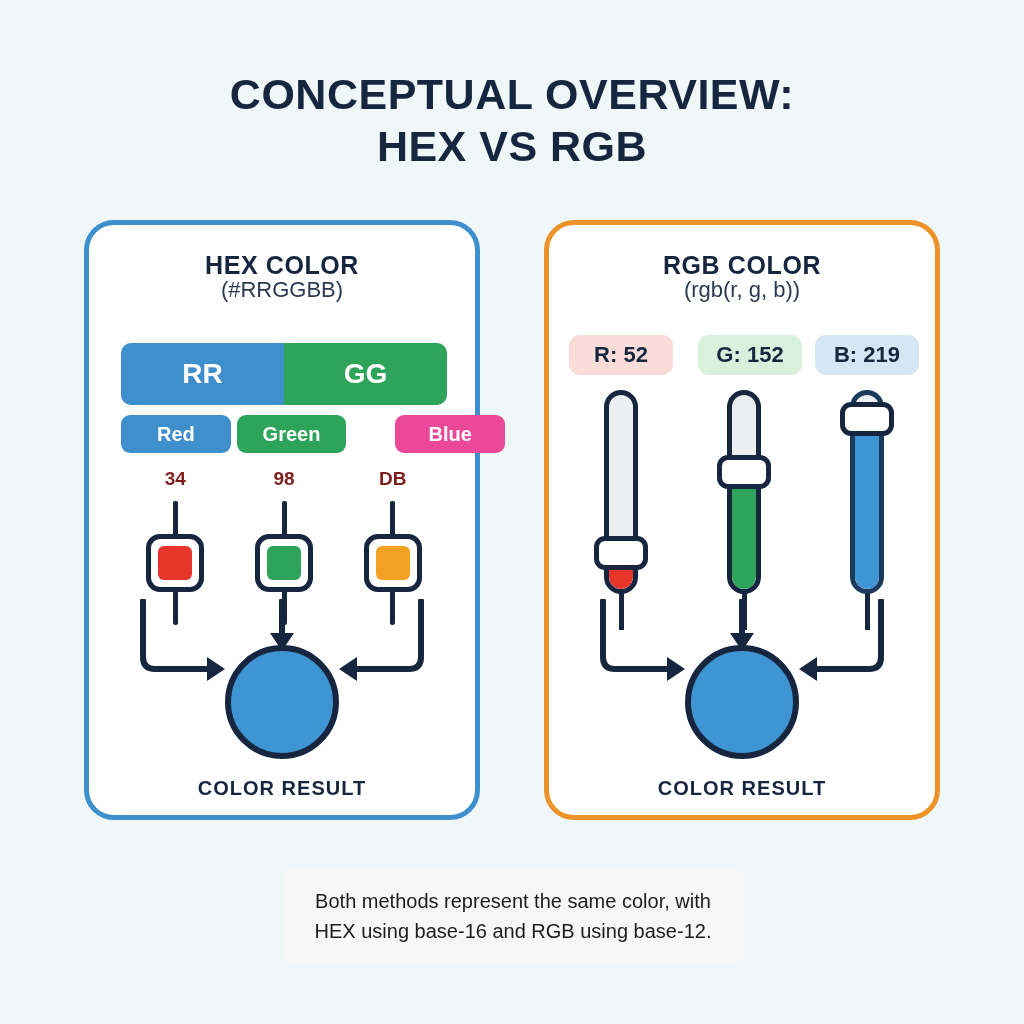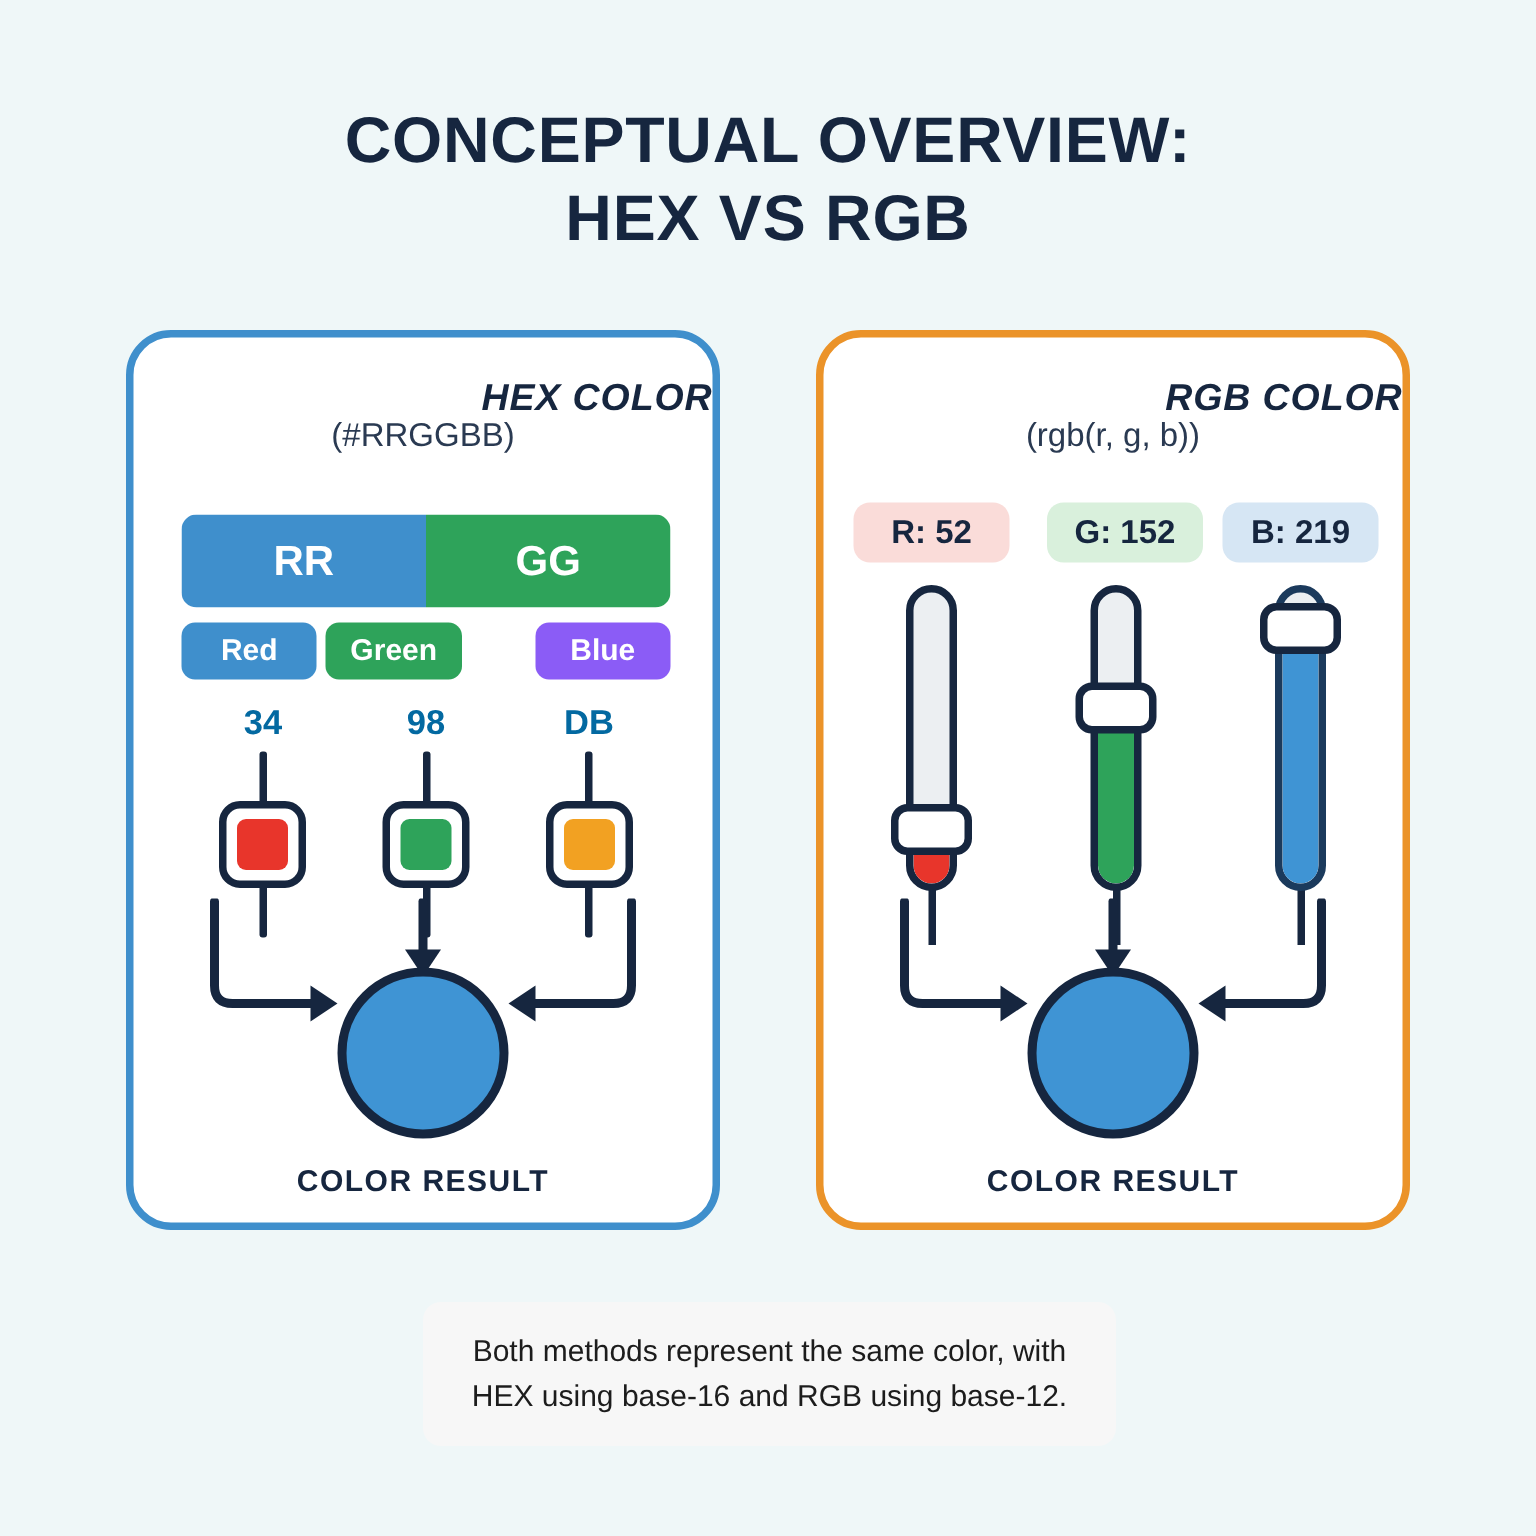--- a/index.html
+++ b/index.html
@@ -29,23 +29,23 @@
     top: 220px;
     width: 396px; height: 600px;
     background: #ffffff;
     border-radius: 30px;
   }
   #card-hex  { left: 84px;  border: 5px solid #3f8fcc; }
   #card-rgb  { left: 544px; border: 5px solid #eb9329; }
 
   .card-title {
     position: absolute; left: 0; top: 26px; width: 100%;
-    text-align: right;
+    text-align: center;
     font-size: 25px; font-weight: bold;
-    color: #16263f; letter-spacing: 0.6px; font-style: italic;
+    color: #16263f; letter-spacing: 0.6px;
   }
   .card-sub {
     position: absolute; left: 0; top: 52px; width: 100%;
     text-align: center;
     font-size: 22px; color: #2a3a52;
   }
 
   
   #hex-bar {
     position: absolute; left: 32px; top: 118px;
@@ -56,41 +56,41 @@
     flex: 1; display: flex; align-items: center; justify-content: center;
     font-size: 28px; font-weight: bold; color: #ffffff;
   }
   #hex-bar .seg.s0 { background: #3f8fcc; }
   #hex-bar .seg.s1 { background: #2ea35a; }
   #hex-bar .seg.s2 { background: #f2a122; }
 
   
   #hex-names {
     position: absolute; left: 32px; top: 190px;
-    width: 326px; height: 38px;
+    width: 384px; height: 38px;
     display: flex; gap: 6px;
   }
   #hex-names .pill {
     flex: 1; display: flex; align-items: center; justify-content: center;
     border-radius: 9px;
     font-size: 20px; font-weight: bold; color: #ffffff;
   }
   #hex-names .pill.p0 { background: #3f8fcc; }
   #hex-names .pill.p1 { background: #2ea35a; }
   #hex-names .pill.p2 { background: #f2a122; }
 
   
   #hex-values {
     position: absolute; left: 32px; top: 243px;
     width: 326px; height: 30px;
     display: flex;
   }
   #hex-values .v {
     flex: 1; text-align: center;
-    font-size: 23px; font-weight: bold; color: #0369a1;
+    font-size: 19px; font-weight: bold; color: #7f1d1d;
   }
 
   
   #hex-chips {
     position: absolute; left: 32px; top: 300px;
     width: 326px; height: 76px;
     display: flex;
   }
   #hex-chips .chipwrap {
     flex: 1; position: relative;
@@ -203,21 +203,21 @@
     <div class="card-sub">(#RRGGBB)</div>
 
     <div id="hex-bar">
       <div class="seg s0" style="background: rgb(63, 143, 204);">RR</div>
       <div class="seg s1" style="background: rgb(46, 163, 90);">GG</div>
     </div>
 
     <div id="hex-names">
       <div class="pill p0" style="background: rgb(63, 143, 204);">Red</div>
       <div class="pill p1" style="background: rgb(46, 163, 90);">Green</div>
-      <div class="pill p2" style="background: #8b5cf6; margin-left: 43px;">Blue</div>
+      <div class="pill p2" style="background: #ec4899; margin-left: 43px;">Blue</div>
     </div>
 
     <div id="hex-values">
       <div class="v">34</div>
       <div class="v">98</div>
       <div class="v">DB</div>
     </div>
 
     <div id="hex-chips">
       <div class="chipwrap">

